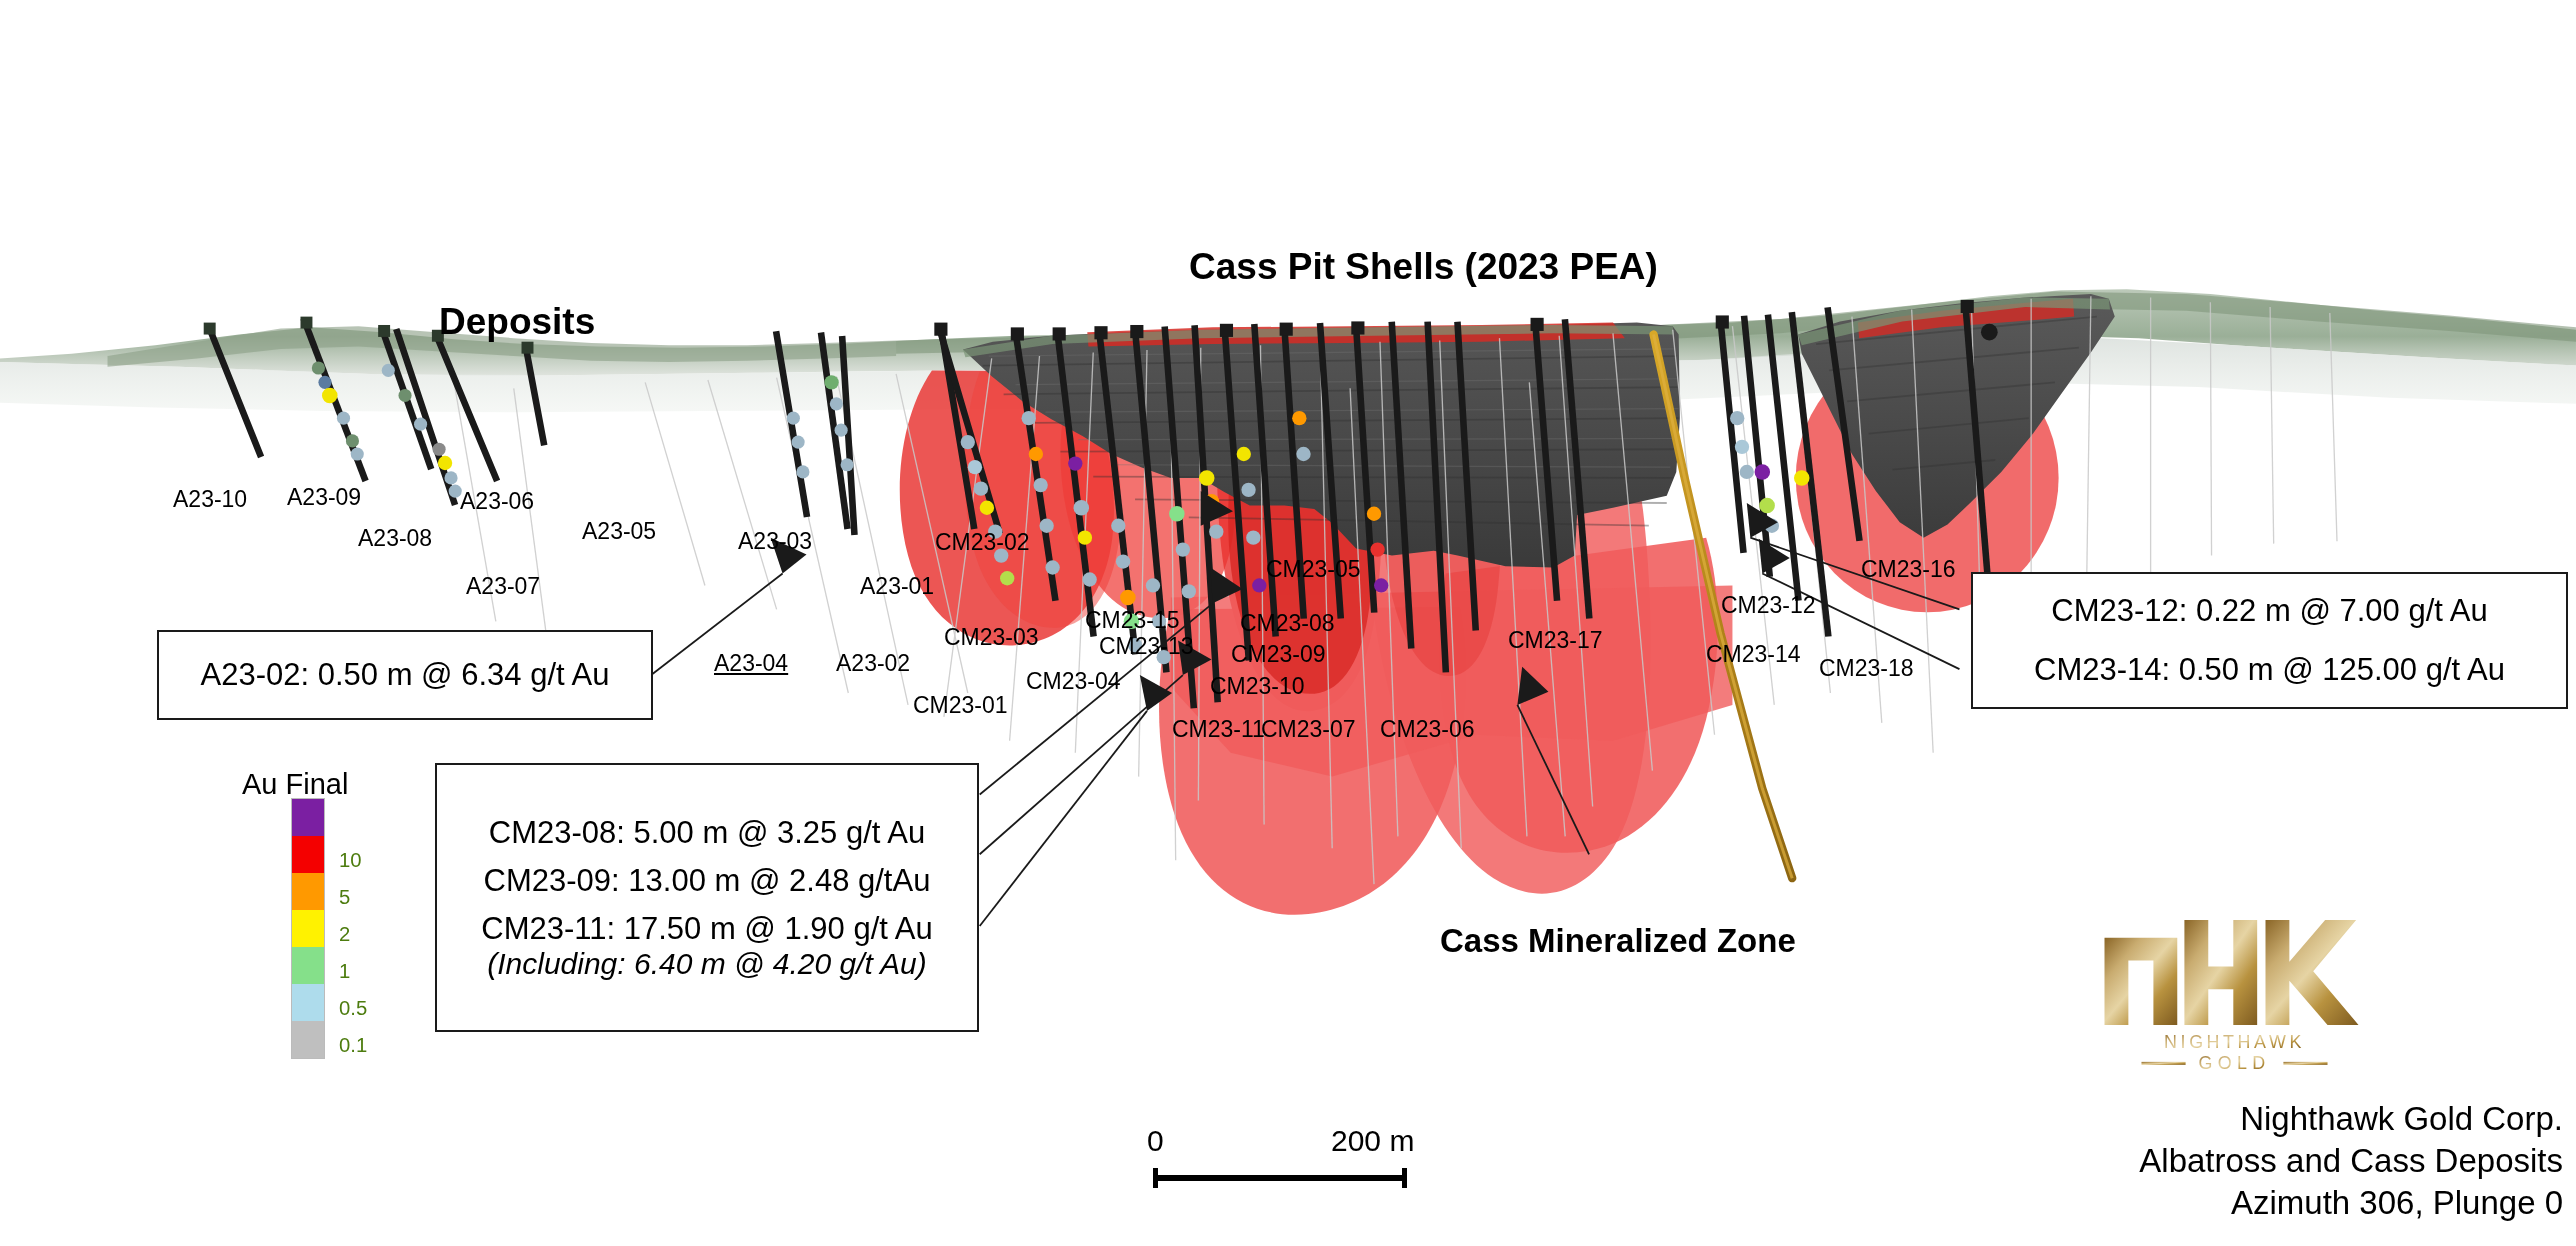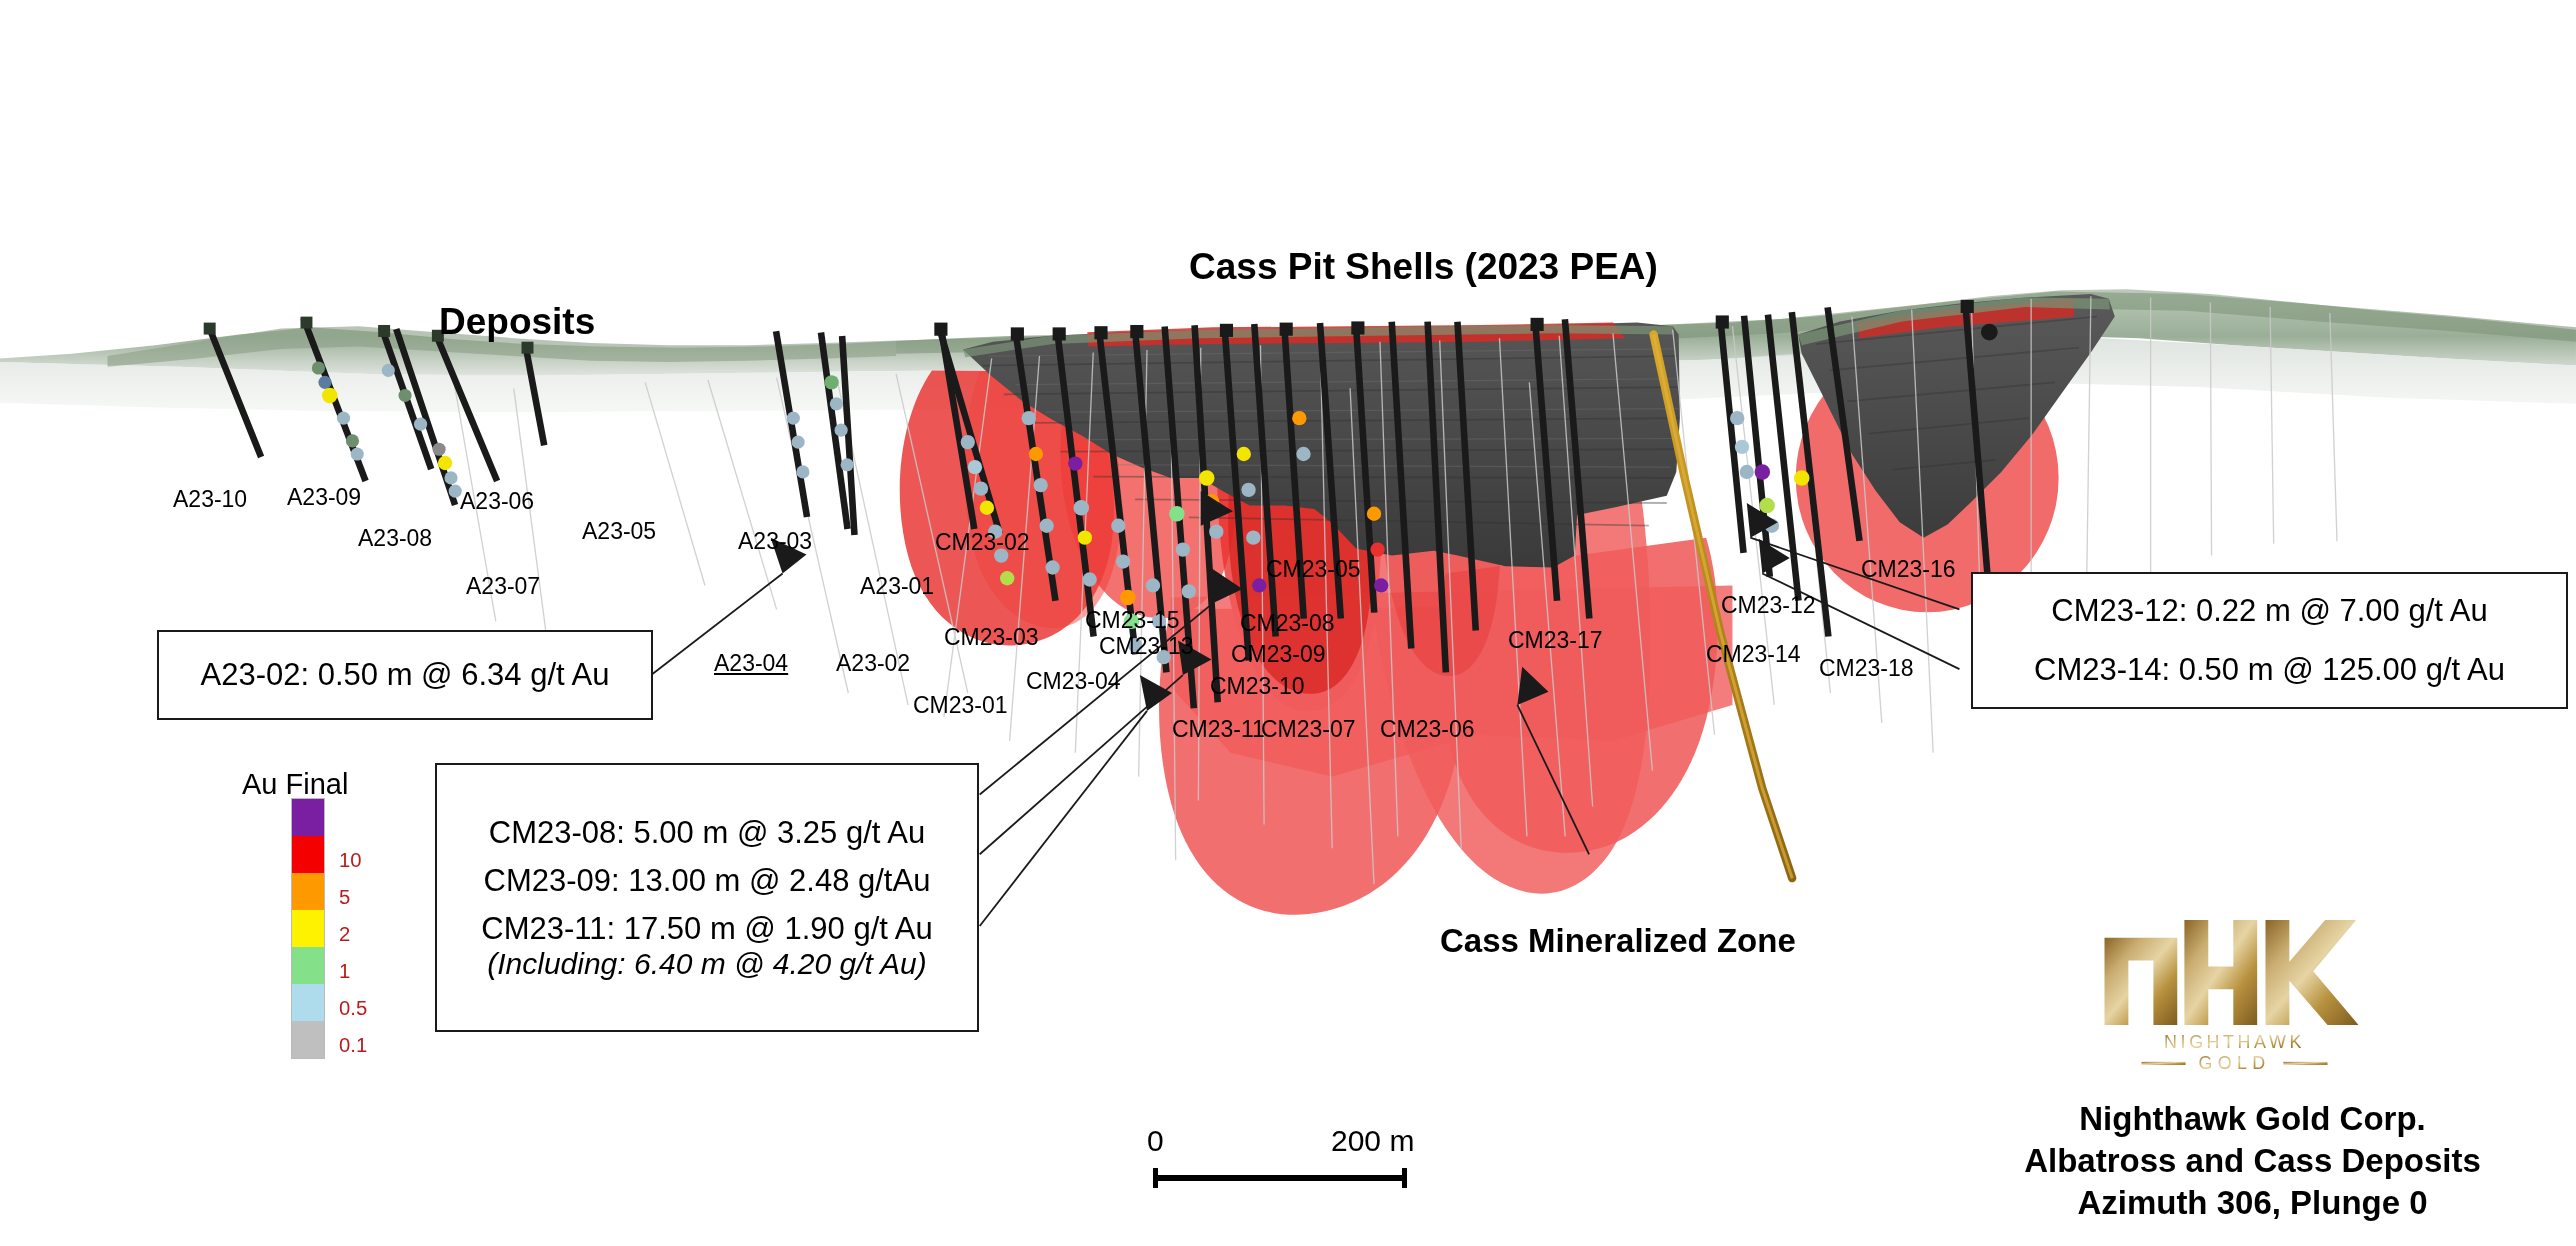--- a/index.html
+++ b/index.html
@@ -73,21 +73,21 @@
     width: 32px;
     border: 0.6px solid #bbb;
     box-sizing: content-box;
   }
   .legend-seg {
     width: 100%;
   }
   .legend-tick {
     position: absolute;
     font-size: 20.3px;
-    color: #b91c1c;
+    color: #4d7c0f;
   }
   .scalebar-wrap {
     position: absolute;
   }
   .scalebar-line {
     position: absolute;
     height: 5.4px;
     background: #000;
   }
   .scalebar-cap {
@@ -96,22 +96,22 @@
     height: 20.3px;
     background: #000;
   }
   .scale-text {
     position: absolute;
     font-size: 30px;
     color: #000;
   }
   .corp-block {
     position: absolute;
-    text-align: center;
-    font-weight: bold;
+    text-align: right;
+    font-weight: normal;
     font-size: 33px;
     line-height: 1.28;
     color: #000;
   }
   .logo-wrap {
     position: absolute;
   }
 </style>
 </head>
 <body>

